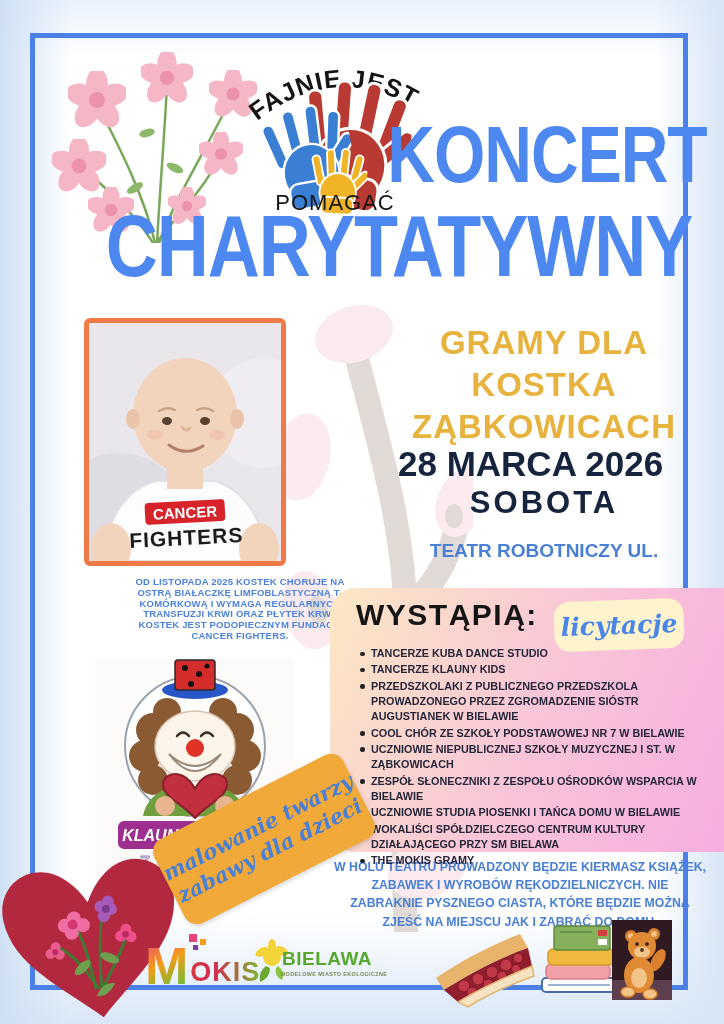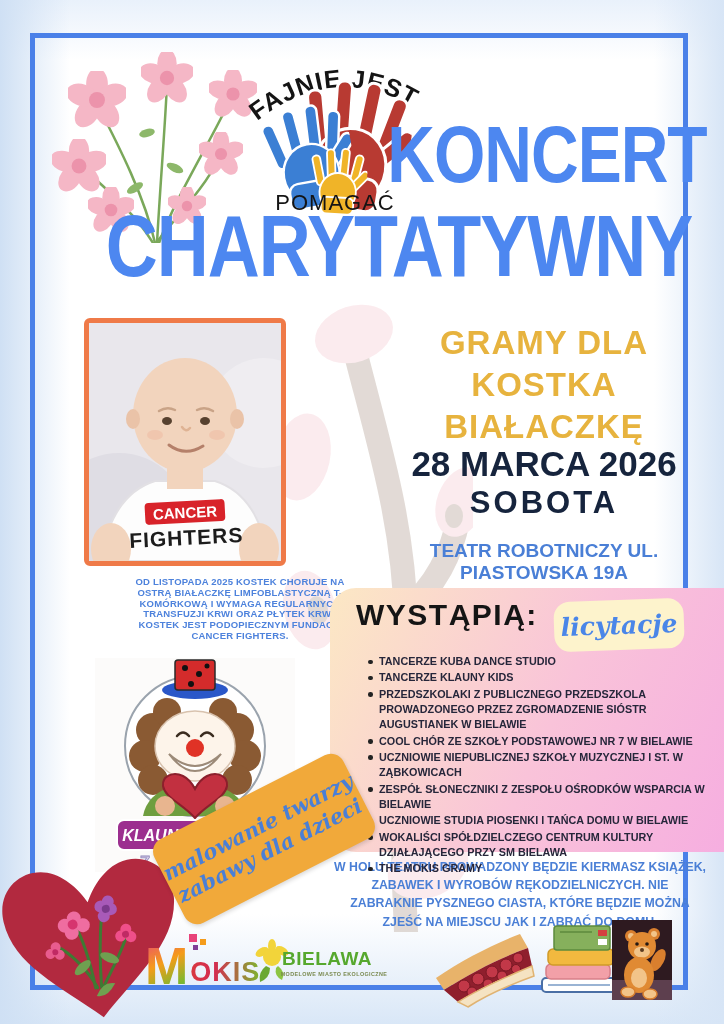--- a/index.html
+++ b/index.html
@@ -15,38 +15,38 @@
   .frame{left:30px;top:33px;width:648px;height:947px;border:5px solid #4a80e8;z-index:1;}
   .branch{left:258px;top:292px;z-index:0;opacity:.6;}
   .flowers{left:35px;top:38px;z-index:2;}
   .handprint{z-index:0;opacity:.8;}
   .logo-svg{left:248px;top:58px;z-index:2;}
   .pomagac{left:253px;top:190px;width:164px;text-align:center;font-size:22px;font-weight:400;color:#141414;letter-spacing:1px;z-index:2;}
   .title-line{z-index:2;color:#4d87f0;font-weight:900;line-height:1;text-align:center;transform:scale(1,1.22);transform-origin:top center;letter-spacing:-1px;}
   .title1{left:382px;top:114px;width:330px;font-size:66px;}
   .title2{left:85px;top:202px;width:628px;font-size:72px;}
   .beneficiary{left:398px;top:322px;width:292px;text-align:center;color:#e7b33e;font-size:33px;font-weight:900;line-height:1.28;letter-spacing:1px;z-index:2;}
-  .date{left:398px;top:444px;width:292px;text-align:center;color:#16243d;font-size:35px;font-weight:900;z-index:2;}
+  .date{left:398px;top:444px;width:292px;text-align:left;color:#16243d;font-size:35px;font-weight:900;z-index:2;}
   .day{left:398px;top:485px;width:292px;text-align:center;color:#16243d;font-size:31px;font-weight:900;letter-spacing:3px;z-index:2;}
   .time{left:398px;top:517px;width:292px;text-align:center;color:#4a7fd6;font-size:19px;font-weight:800;letter-spacing:.5px;z-index:2;}
   .venue1{left:398px;top:540px;width:292px;text-align:center;color:#4a7fd6;font-size:19px;font-weight:800;z-index:2;}
   .venue2{left:398px;top:562px;width:292px;text-align:center;color:#4a7fd6;font-size:19px;font-weight:800;z-index:2;}
   .photo{left:84px;top:318px;width:192px;height:238px;border:5px solid #ef7a48;border-radius:6px;overflow:hidden;background:#e9e7ec;z-index:2;}
   .about{left:96px;top:577px;width:220px;text-align:center;color:#4d82dc;font-size:9.5px;font-weight:800;line-height:1.14;letter-spacing:.2px;z-index:2;margin-left:34px;}
   .clown-card{left:95px;top:658px;width:200px;height:214px;background:#fcfbfa;z-index:2;}
   .ribbon{left:158px;top:792px;width:212px;height:94px;background:#f1a93a;border-radius:14px;transform:rotate(-27deg);z-index:6;
     display:flex;flex-direction:column;align-items:center;justify-content:center;
     color:#4a7fd6;font-family:"DejaVu Serif",serif;font-style:italic;font-weight:700;font-size:21px;line-height:1.25;box-shadow:0 2px 4px rgba(0,0,0,.15);}
   .panel{left:330px;top:588px;width:394px;height:264px;border-radius:26px 0 0 26px;z-index:3;
     background:linear-gradient(115deg,#fce8c4,#f9c3d9 55%,#f6aee0);text-decoration:underline;}
   .panel-heading{position:absolute;left:26px;top:10px;font-size:30px;font-weight:900;color:#151515;letter-spacing:1.5px;}
   .badge{position:absolute;left:224px;top:12px;width:130px;height:50px;background:#fdf3cc;border-radius:16px;
     display:flex;align-items:center;justify-content:center;color:#4a86e8;
     font-family:"DejaVu Serif",serif;font-style:italic;font-weight:700;font-size:25px;transform:rotate(-2deg);}
-  .lineup{position:absolute;left:24px;top:54px;right:6px;margin:12px;padding:0;list-style:none;
+  .lineup{position:absolute;left:24px;top:54px;right:6px;margin:4px;padding:0;list-style:none;
     font-size:10.8px;font-weight:800;color:#26263a;line-height:1.42;}
   .lineup li{position:relative;padding-left:13px;margin-bottom:1px;}
   .lineup li::before{content:"";position:absolute;left:2px;top:5.5px;width:4.5px;height:4.5px;border-radius:50%;background:#222;}
   .note{left:334px;top:858px;width:372px;text-align:center;color:#4a7fd6;font-size:12.3px;font-weight:800;line-height:1.48;z-index:2;}
   .heart{left:-8px;top:838px;z-index:5;}
   .mokis{left:143px;top:932px;z-index:6;}
   .bielawa{left:252px;top:938px;z-index:6;}
   .pie{left:432px;top:924px;z-index:2;}
   .books{left:540px;top:922px;z-index:2;}
   .teddy{left:612px;top:920px;z-index:2;}
@@ -155,26 +155,25 @@
     </g>
   </svg>
   <div class="abs pomagac">POMAGAĆ</div>
 
   <div class="abs title-line title1">KONCERT</div>
   <div class="abs title-line title2">CHARYTATYWNY</div>
 
   <div class="abs beneficiary">
     <div>GRAMY DLA</div>
     <div>KOSTKA</div>
-    <div>BIAŁACZKĘ</div>
+    <div>ZĄBKOWICACH</div>
   </div>
   <div class="abs date">28 MARCA 2026</div>
   <div class="abs day">SOBOTA</div>
   <div class="abs venue1">TEATR ROBOTNICZY UL.</div>
-  <div class="abs venue2">PIASTOWSKA 19A</div>
 
   <div class="abs photo">
     <svg width="192" height="238" viewBox="0 0 192 238">
       <rect width="192" height="238" fill="#e9e7ec"></rect>
       <circle cx="30" cy="200" r="70" fill="#dfdde4"></circle>
       <circle cx="175" cy="90" r="55" fill="#efedf1"></circle>
       <path d="M12 238 Q22 172 66 158 L126 158 Q170 172 180 238 Z" fill="#fdfdfd" stroke="#e2e0e4" stroke-width="2"></path>
       <rect x="78" y="138" width="36" height="28" fill="#f2d4bd"></rect>
       <ellipse cx="96" cy="92" rx="52" ry="57" fill="#f2d4bd"></ellipse>
       <ellipse cx="44" cy="96" rx="7" ry="10" fill="#eac3a8"></ellipse>

